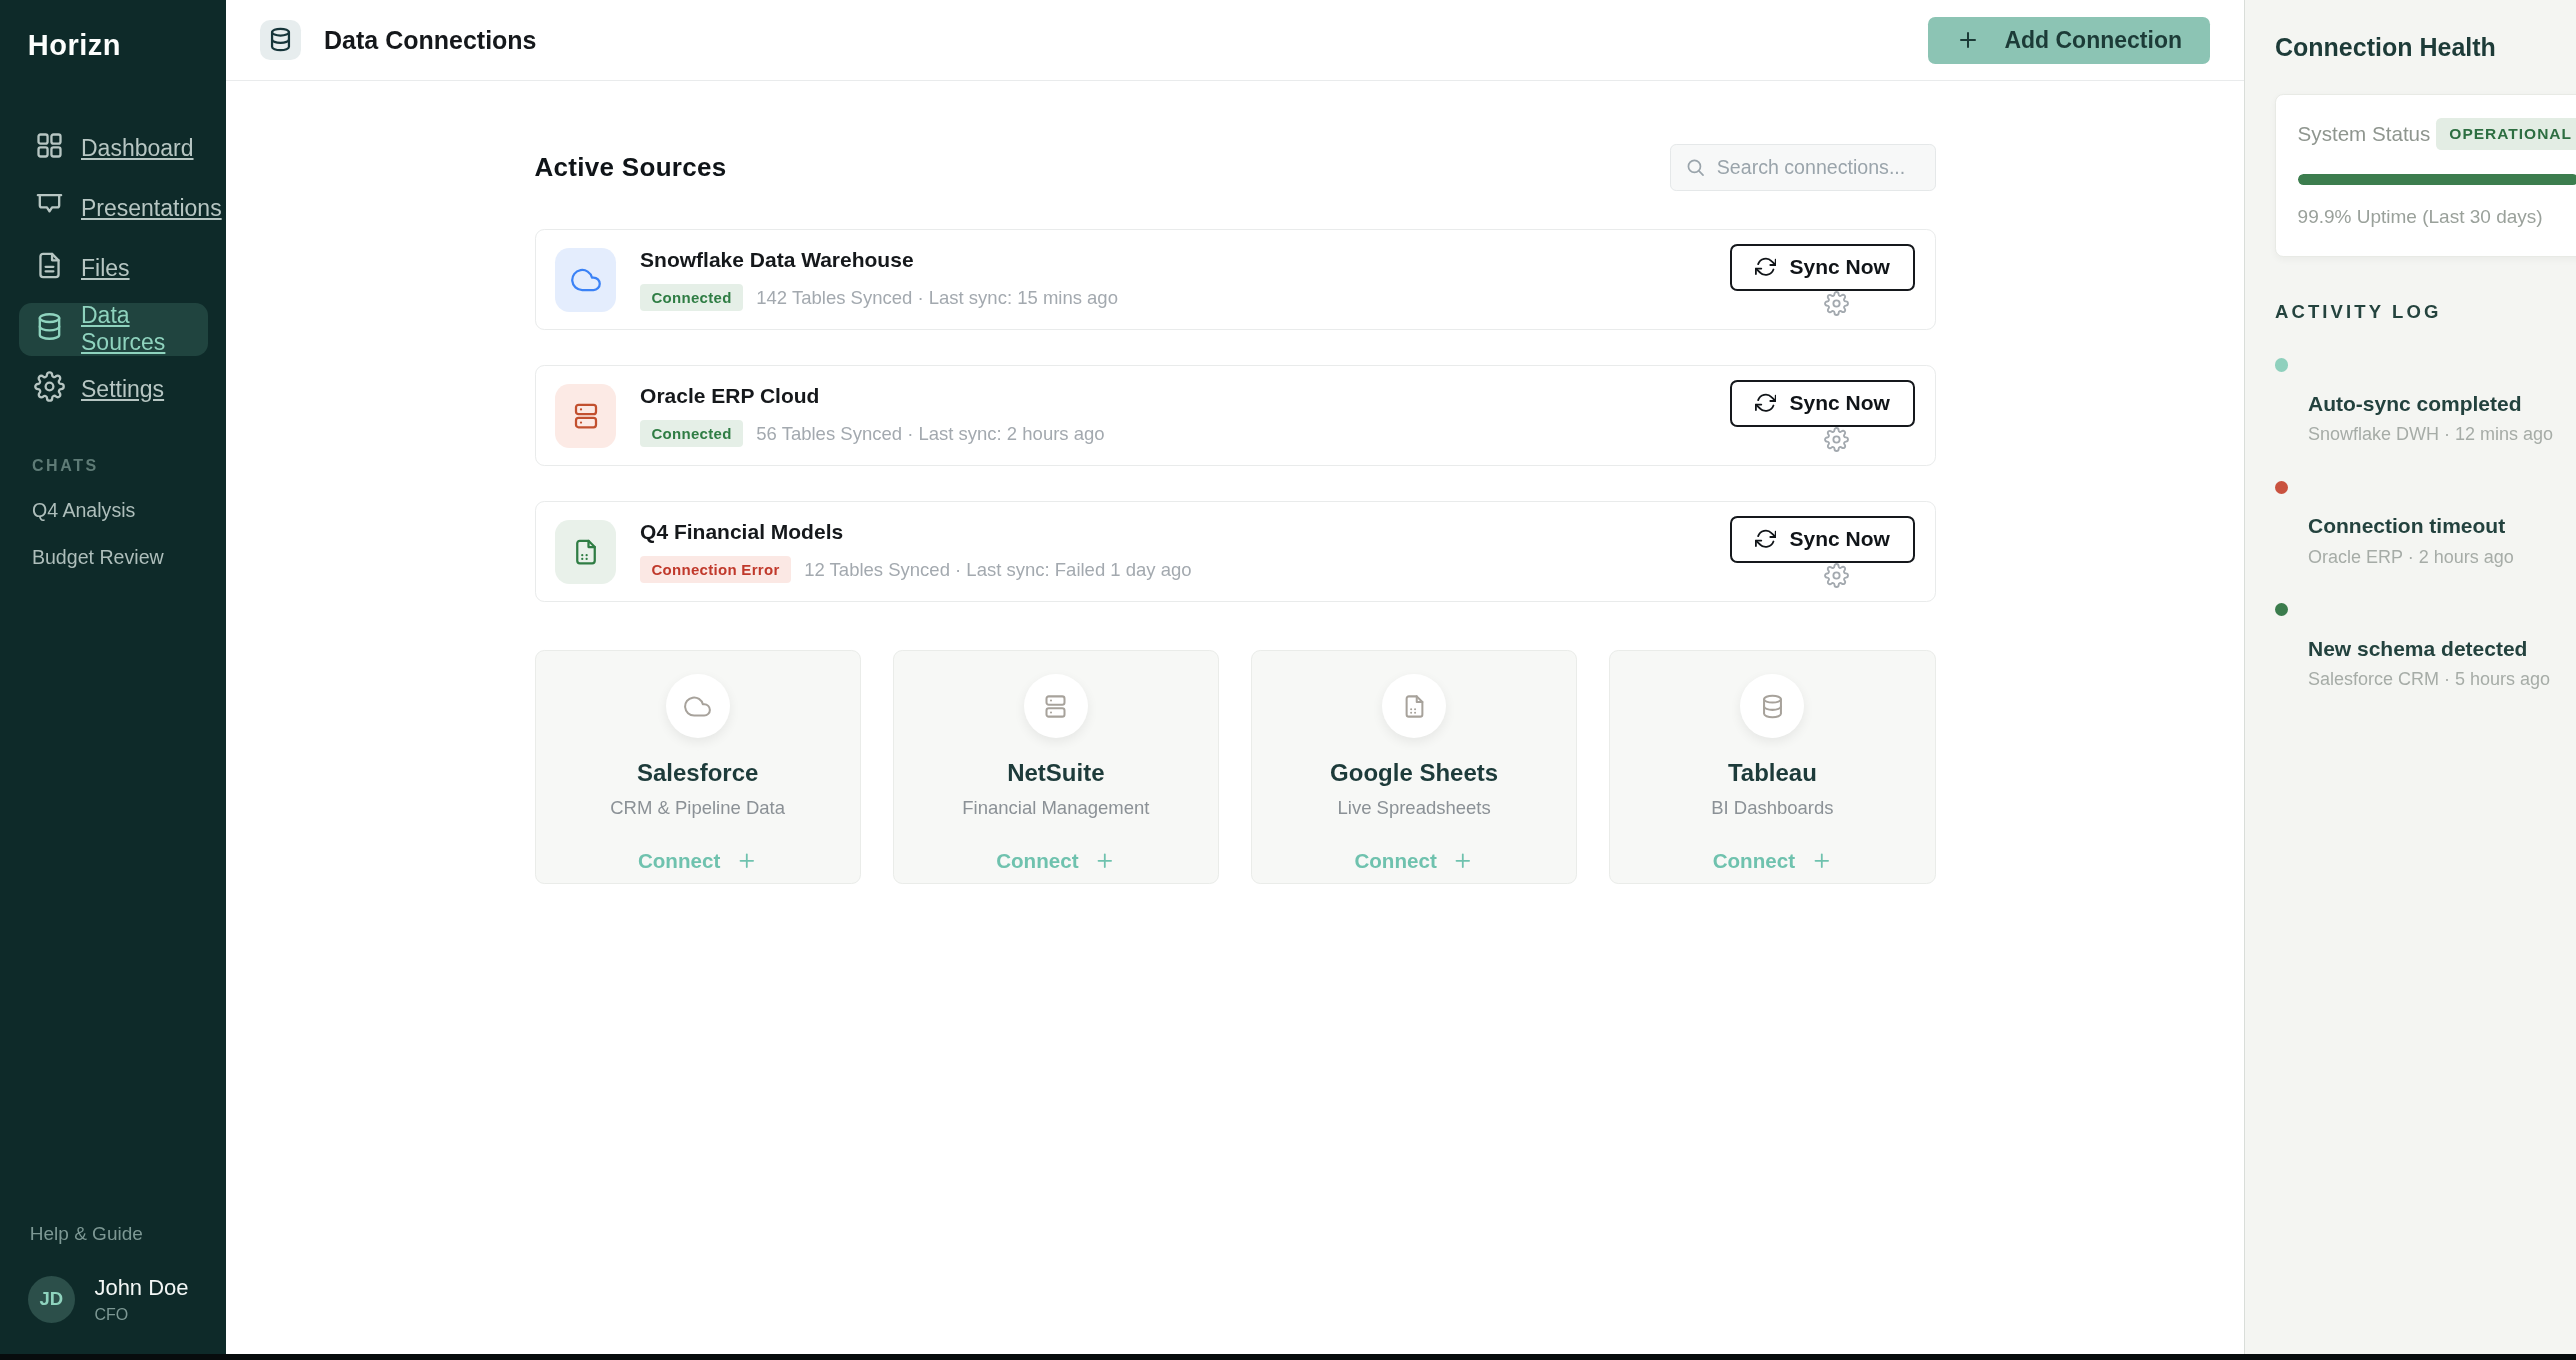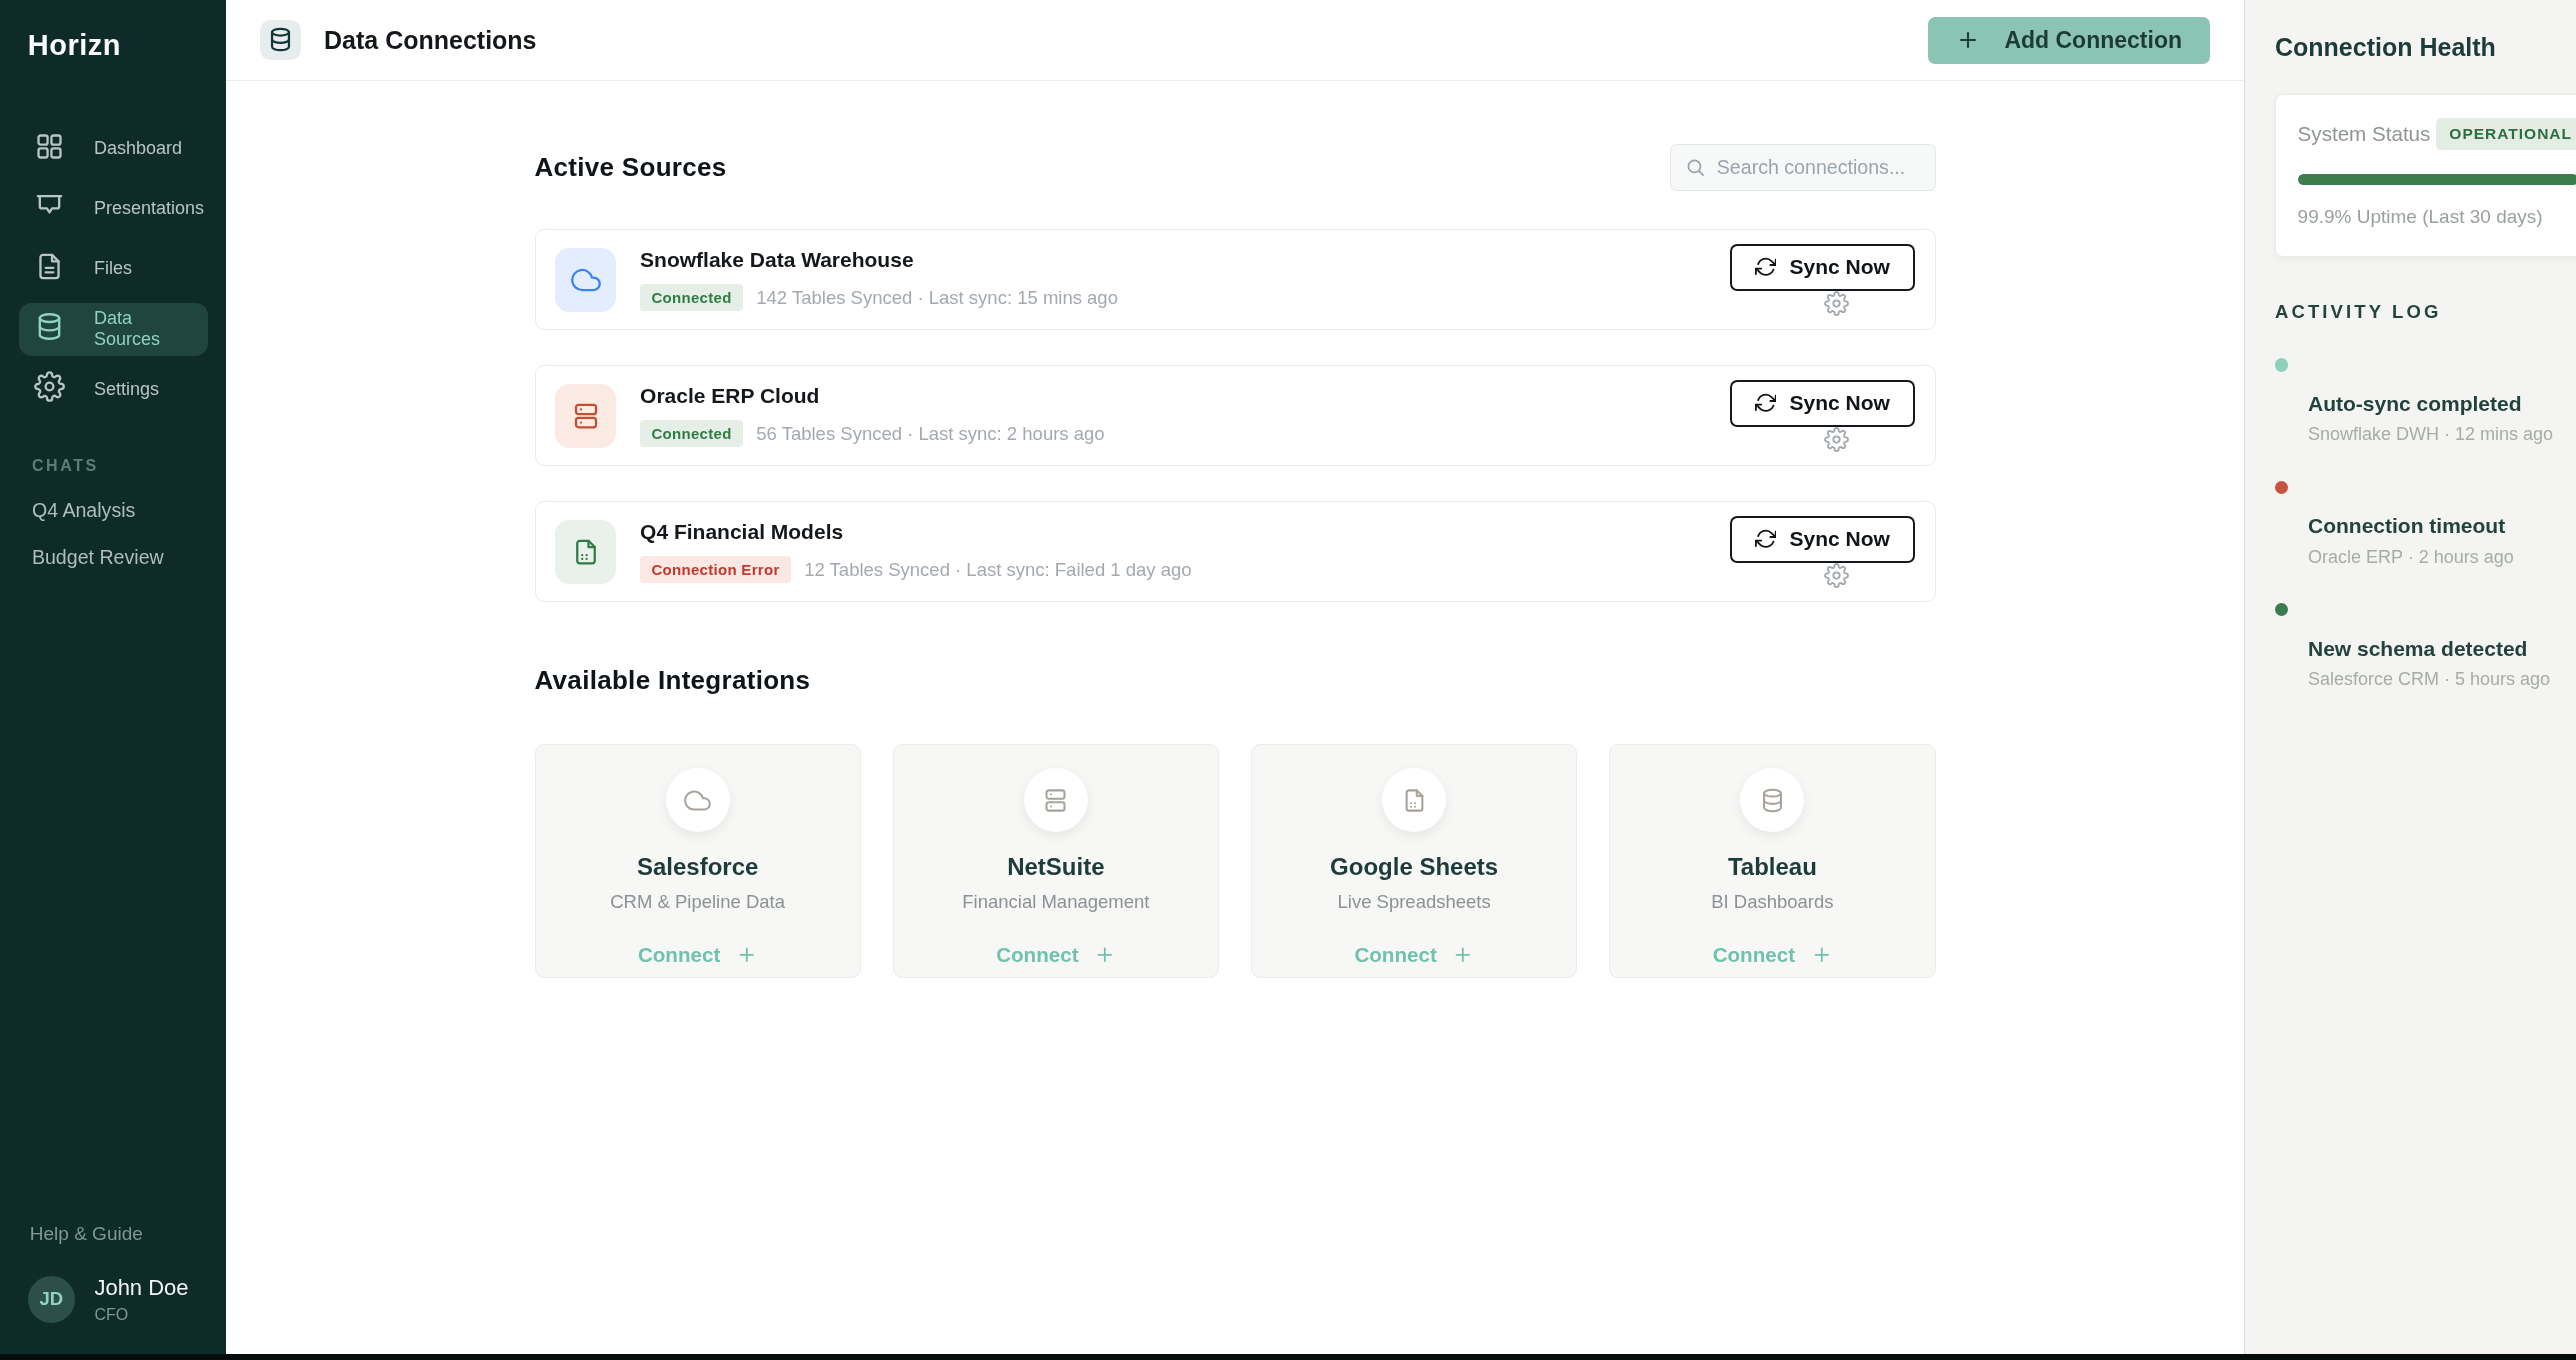--- a/index.html
+++ b/index.html
@@ -4,21 +4,21 @@
 <style>
   * { margin:0; padding:0; box-sizing:border-box; }
   html,body { width:2638px; height:1360px; overflow:hidden; font-family:"Liberation Sans", sans-serif; background:#ffffff; }
   .app { display:flex; width:2638px; height:1360px; position:relative; }
   .bottom-bar { position:absolute; left:0; right:0; bottom:0; height:6.2px; background:#070c0d; z-index:50; }
 
   
   .sidebar { width:226px; flex:none; background:#0e2a29; color:#b7c6c3; display:flex; flex-direction:column; padding:29px 18.5px 36px; }
   .logo { font-size:29px; font-weight:600; color:#fcfefd; letter-spacing:0.5px; padding-left:9.3px; }
   .nav { margin-top:60px; display:flex; flex-direction:column; gap:7.2px; }
-  .nav-item { display:flex; align-items:center; gap:29px; height:53px; border-radius:12.4px; padding:0 15.5px; font-size:18px; cursor:pointer; color:#b7c6c3; }
+  .nav-item { display:flex; align-items:center; gap:16px; height:53px; border-radius:12.4px; padding:0 15.5px; font-size:23px; cursor:pointer; color:#b7c6c3;text-decoration:underline; }
   .nav-item svg { width:31px; height:31px; flex:none; }
   .nav-item.active { background:#20443f; color:#8fd3be; font-weight:500; }
   .chats-label { margin-top:41px; font-size:16px; font-weight:700; letter-spacing:2.6px; color:#5e7b76; padding-left:13.4px; }
   .chat-item { margin-top:24px; padding-left:13.4px; font-size:19.6px; color:#aebebb; cursor:pointer; }
   .sidebar-bottom { margin-top:auto; }
   .help { font-size:19px; color:#7d9894; padding-left:11.3px; margin-bottom:30px; cursor:pointer; }
   .profile { display:flex; align-items:center; gap:19.6px; padding-left:9.3px; }
   .avatar { width:47px; height:47px; border-radius:50%; background:#2c4f4a; color:#8fd3be; font-size:18.5px; font-weight:700; display:flex; align-items:center; justify-content:center; flex:none; }
   .profile-name { font-size:22px; color:#f2f6f5; font-weight:500; }
   .profile-role { font-size:16px; color:#7d9894; margin-top:5.2px; }
@@ -294,21 +294,20 @@
                     <circle cx="12" cy="12" r="3"></circle>
                     <path d="M19.4 15a1.65 1.65 0 0 0 .33 1.82l.06.06a2 2 0 0 1 0 2.83 2 2 0 0 1-2.83 0l-.06-.06a1.65 1.65 0 0 0-1.82-.33 1.65 1.65 0 0 0-1 1.51V21a2 2 0 0 1-2 2 2 2 0 0 1-2-2v-.09A1.65 1.65 0 0 0 9 19.4a1.65 1.65 0 0 0-1.82.33l-.06.06a2 2 0 0 1-2.83 0 2 2 0 0 1 0-2.83l.06-.06a1.65 1.65 0 0 0 .33-1.82 1.65 1.65 0 0 0-1.51-1H3a2 2 0 0 1-2-2 2 2 0 0 1 2-2h.09A1.65 1.65 0 0 0 4.6 9a1.65 1.65 0 0 0-.33-1.82l-.06-.06a2 2 0 0 1 0-2.83 2 2 0 0 1 2.83 0l.06.06a1.65 1.65 0 0 0 1.82.33H9a1.65 1.65 0 0 0 1-1.51V3a2 2 0 0 1 2-2 2 2 0 0 1 2 2v.09a1.65 1.65 0 0 0 1 1.51 1.65 1.65 0 0 0 1.82-.33l.06-.06a2 2 0 0 1 2.83 0 2 2 0 0 1 0 2.83l-.06.06a1.65 1.65 0 0 0-.33 1.82V9a1.65 1.65 0 0 0 1.51 1H21a2 2 0 0 1 2 2 2 2 0 0 1-2 2h-.09a1.65 1.65 0 0 0-1.51 1z"></path>
                   </svg>
                 </span>
             </button>
           </div>
         </div>
 
       </div>
 
-      <h2 class="h2 integrations">Available Integrations</h2>
 
       <div class="cards">
 
         <div class="card">
           <div class="card-circle">
               <svg viewBox="0 0 24 24" fill="none" stroke="currentColor" stroke-width="1.8" stroke-linecap="round" stroke-linejoin="round">
                 <path d="M18 10h-1.26A8 8 0 1 0 9 20h9a5 5 0 0 0 0-10z"></path>
               </svg>
             </div>
           <div class="card-name">Salesforce</div>

